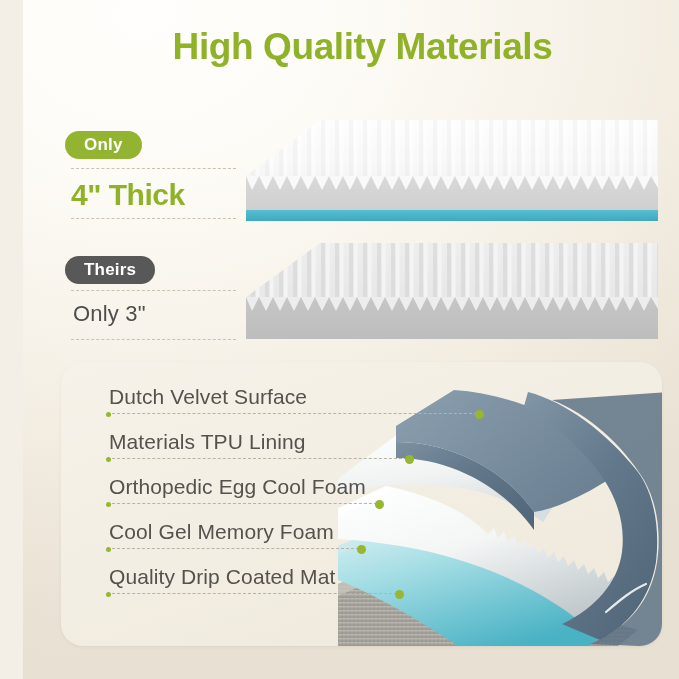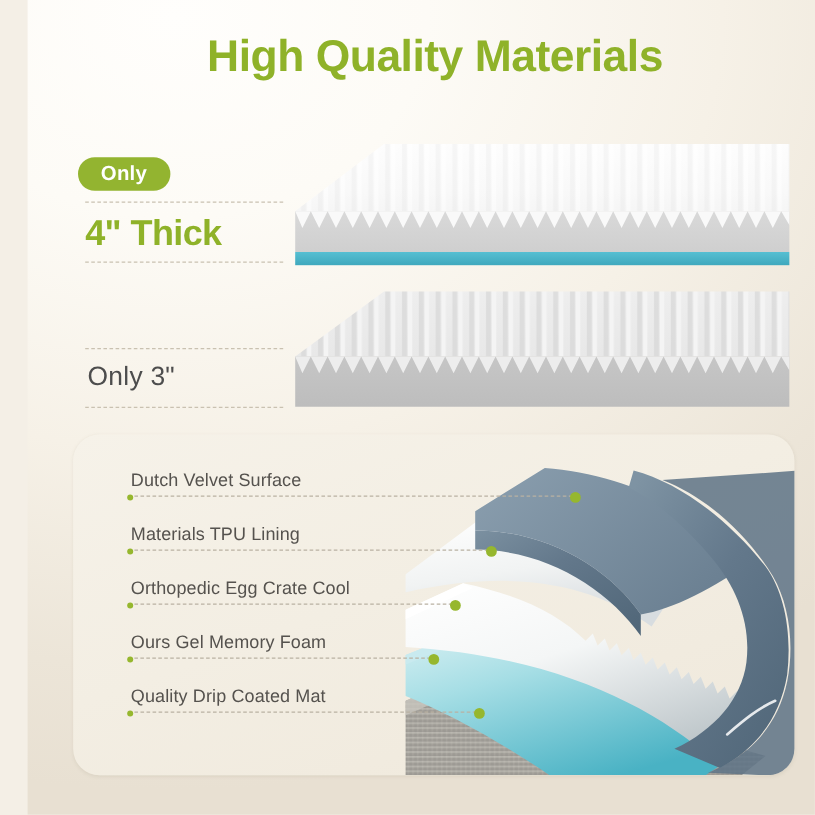--- a/index.html
+++ b/index.html
@@ -126,21 +126,21 @@
   }
   .feature {
     position: absolute;
     left: 46px;
   }
   .feature-text {
     position: absolute;
     left: 2px;
     bottom: 5px;
     white-space: nowrap;
-    font-size: 15px;
+    font-size: 21px;
     color: #55524e;
     letter-spacing: 0.1px;
   }
   .feature-line {
     position: absolute;
     left: 0;
     bottom: 0;
     height: 0;
     border-top: 1px dashed #b9b1a2;
   }
@@ -206,20 +206,21 @@
                  L164,72 L171,58 L178,72 L185,58 L192,72 L199,58 L206,72 L213,58 L220,72 L227,58
                  L234,72 L241,58 L248,72 L255,58 L262,72 L269,58 L276,72 L283,58 L290,72 L297,58
                  L304,72 L311,58 L318,72 L325,58 L332,72 L339,58 L346,72 L353,58 L360,72 L367,58
                  L374,72 L381,58 L388,72 L395,58 L402,72 L409,58 L416,72 L423,58 L430,70 L430,58 Z" fill="#f9f9f9"></path>
 
         <rect x="18" y="92" width="412" height="11" fill="url(#oTeal)"></rect>
       </svg>
     </div>
 
     <div class="row-theirs">
+      <div class="badge badge-theirs">Theirs</div>
 
       <div class="dash-line theirs-dash-top"></div>
       <div class="only-label">Only 3"</div>
       <div class="dash-line theirs-dash-bot"></div>
 
       <svg class="mattress mattress-theirs" viewBox="0 0 430 103">
         <defs>
           <linearGradient id="tTop" x1="0" y1="0" x2="0" y2="1">
             <stop offset="0%" stop-color="#eeeeee"></stop>
             <stop offset="70%" stop-color="#e6e6e6"></stop>
@@ -328,28 +329,28 @@
       </div>
 
       <div class="feature" style="top:97px;">
         <div class="feature-text">Materials TPU Lining</div>
         <div class="feature-line" style="width:300px;"></div>
         <div class="dot dot-start"></div>
         <div class="dot dot-end" style="left:298px;"></div>
       </div>
 
       <div class="feature" style="top:142px;">
-        <div class="feature-text">Orthopedic Egg Crate Cool</div>
+        <div class="feature-text">Orthopedic Egg Cool Foam</div>
         <div class="feature-line" style="width:270px;"></div>
         <div class="dot dot-start"></div>
         <div class="dot dot-end" style="left:268px;"></div>
       </div>
 
       <div class="feature" style="top:187px;">
-        <div class="feature-text">Ours Gel Memory Foam</div>
+        <div class="feature-text">Cool Gel Memory Foam</div>
         <div class="feature-line" style="width:252px;"></div>
         <div class="dot dot-start"></div>
         <div class="dot dot-end" style="left:250px;"></div>
       </div>
 
       <div class="feature" style="top:232px;">
         <div class="feature-text">Quality Drip Coated Mat</div>
         <div class="feature-line" style="width:290px;"></div>
         <div class="dot dot-start"></div>
         <div class="dot dot-end" style="left:288px;"></div>

